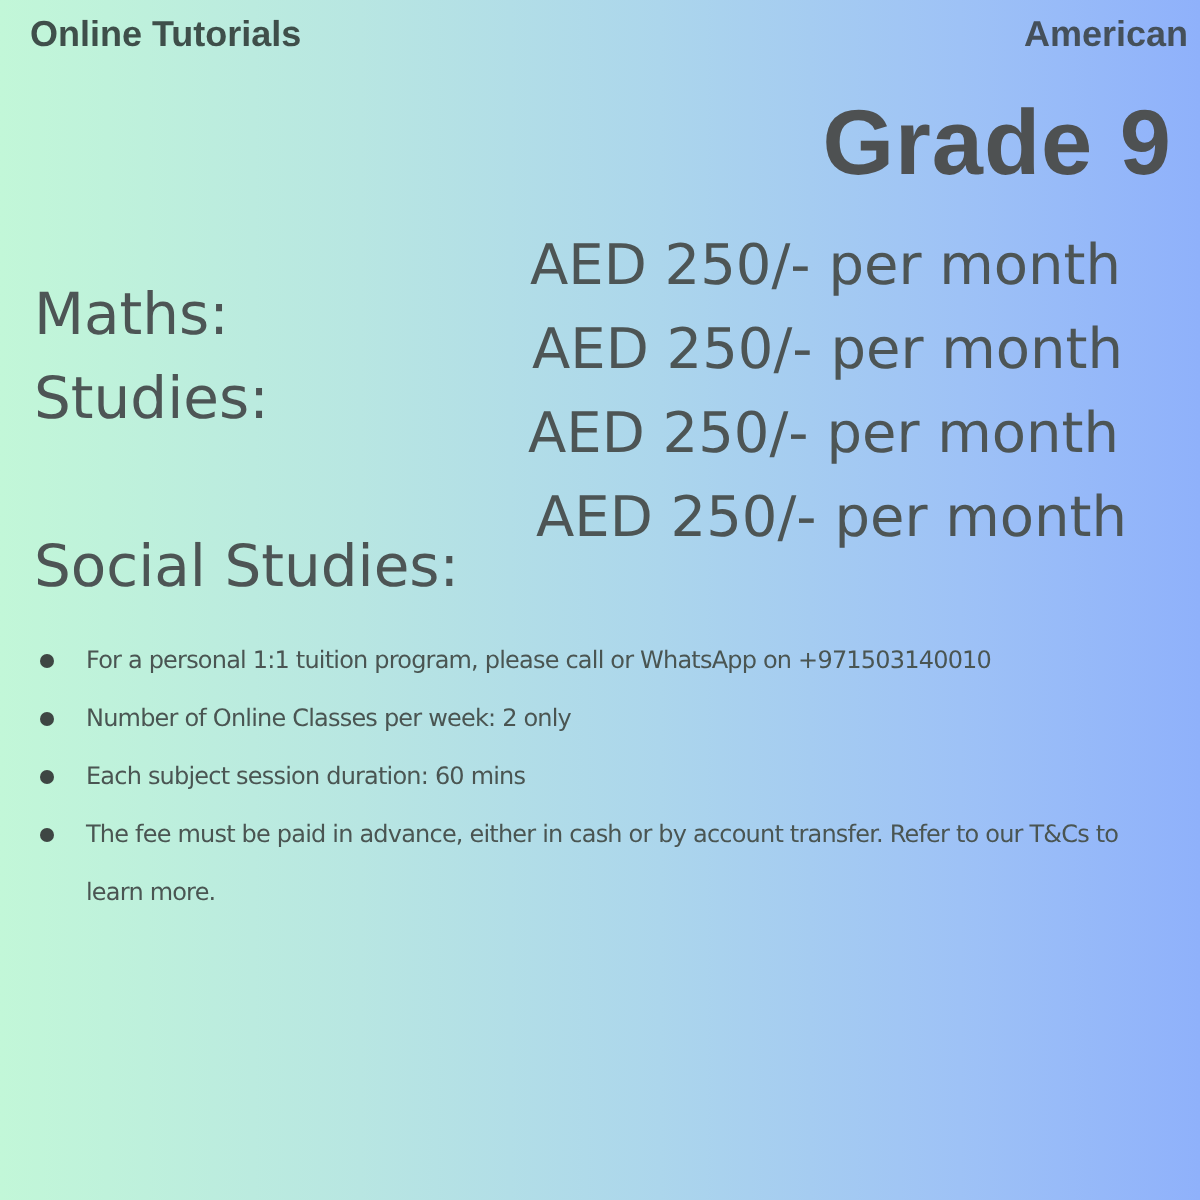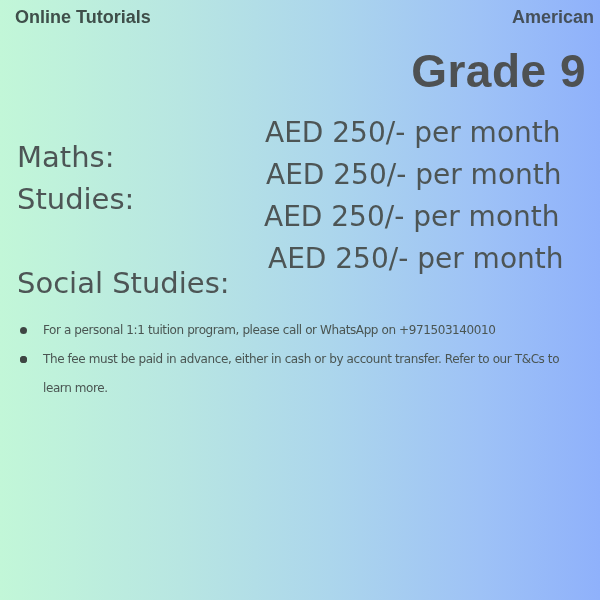--- a/index.html
+++ b/index.html
@@ -132,18 +132,23 @@
   </div>
 </div>
 
 <ul class="bullets">
   <li class="bullet-item">
     <span class="bullet-dot"></span>
     <span>For a personal 1:1 tuition program, please call or WhatsApp on +971503140010</span>
   </li>
   <li class="bullet-item">
     <span class="bullet-dot"></span>
+    <span>Number of Online Classes per week: 2 only</span>
+  </li>
+  <li class="bullet-item">
+    <span class="bullet-dot"></span>
+    <span>Each subject session duration: 60 mins</span>
   </li>
   <li class="bullet-item">
     <span class="bullet-dot"></span>
     <span>The fee must be paid in advance, either in cash or by account transfer. Refer to our T&amp;Cs to learn more.</span>
   </li>
 </ul>
 
 </body></html>

